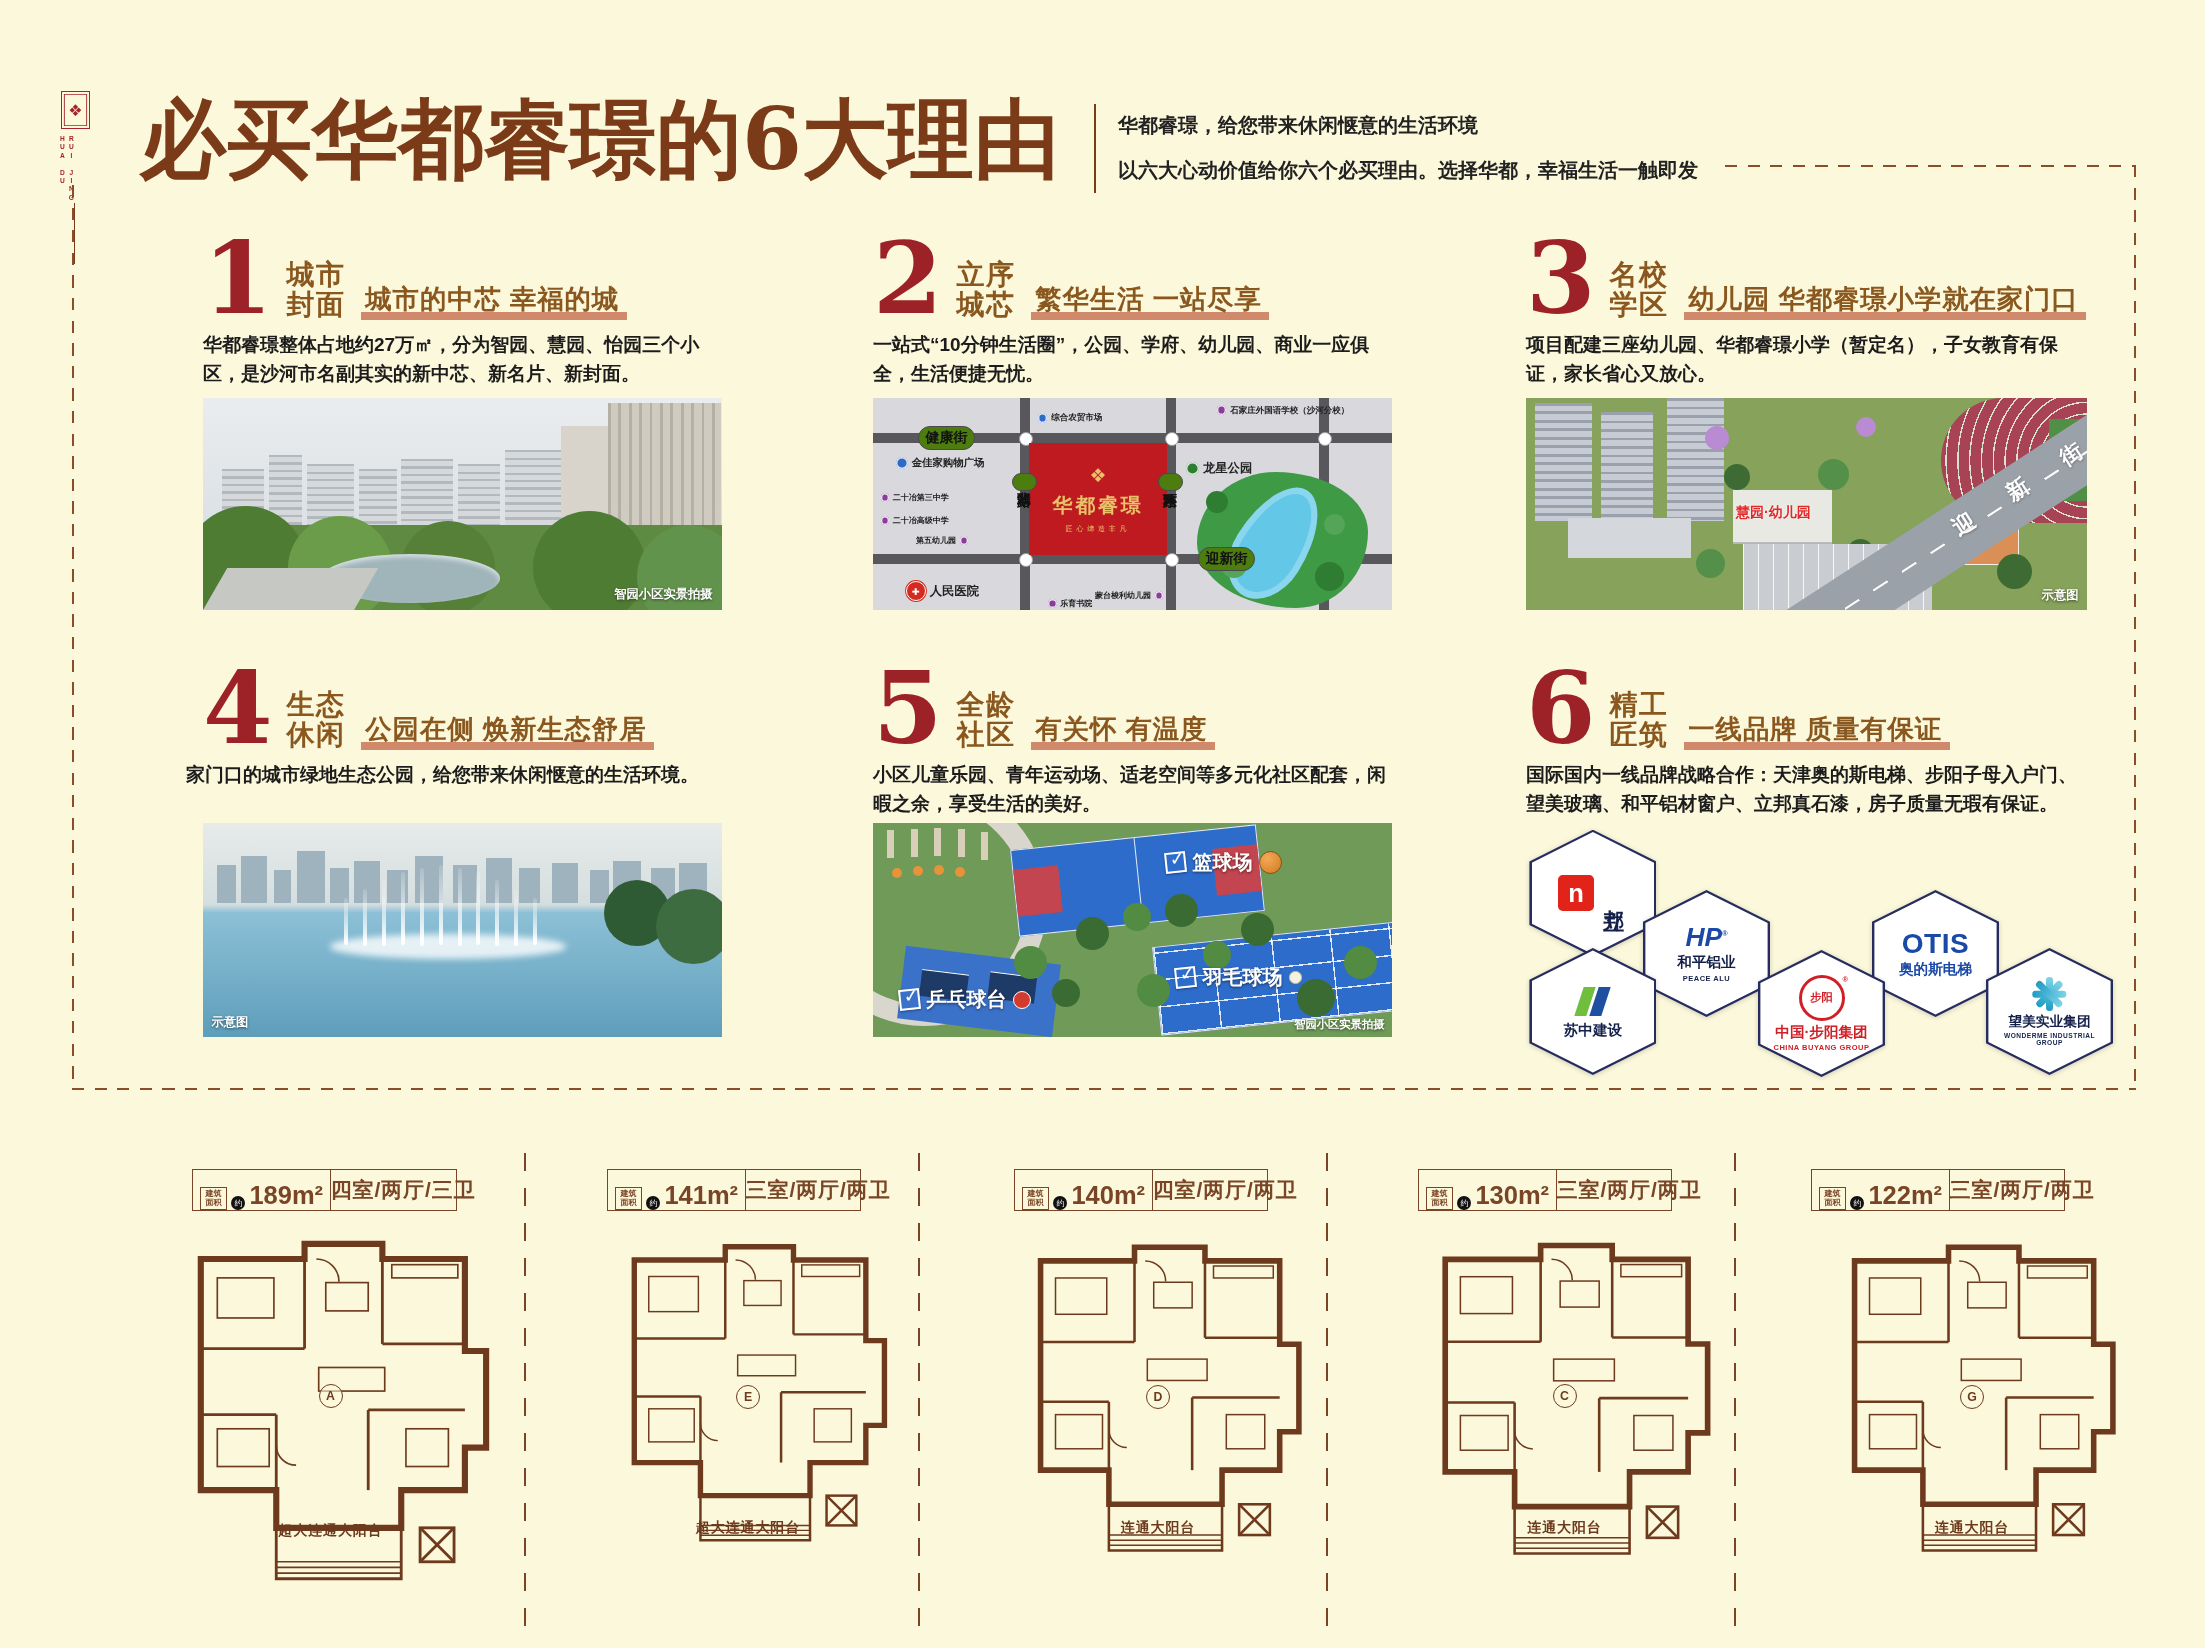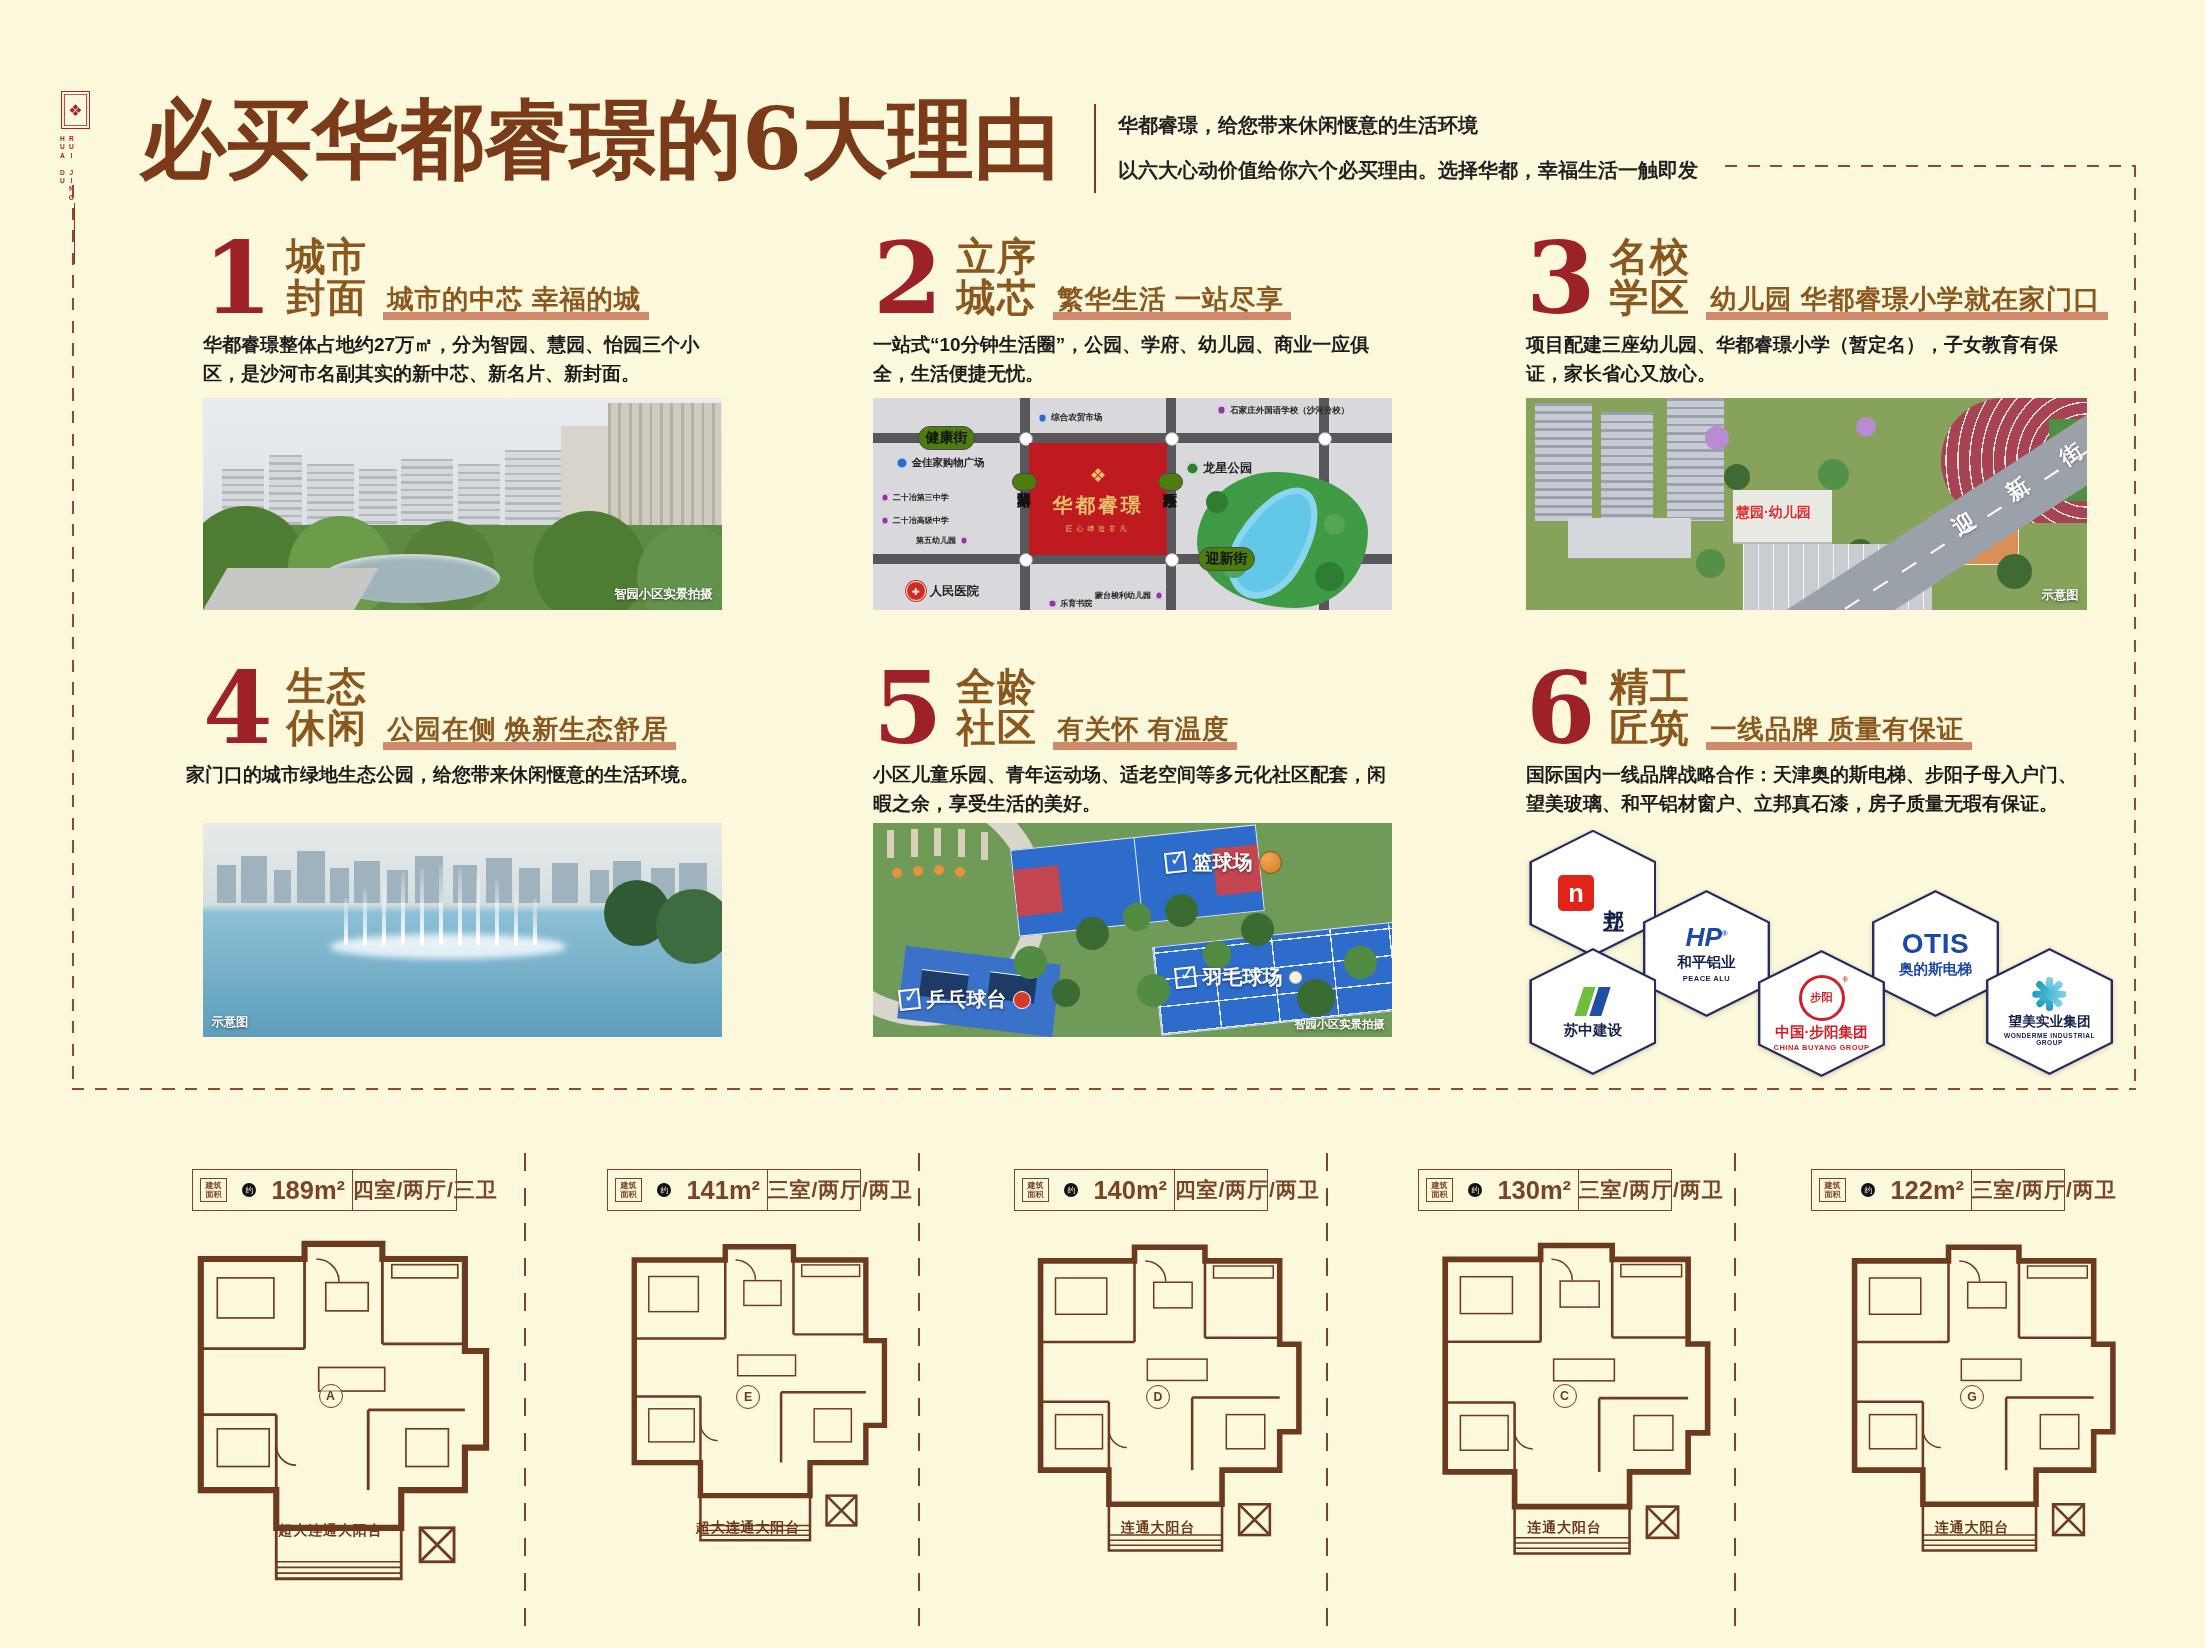--- a/index.html
+++ b/index.html
@@ -18,21 +18,21 @@
   .hdr-divider{left:1094px;top:104px;width:1.9px;height:89px;background:#7B3A18;}
   .hdr-sub{left:1118px;width:660px;font-size:20px;font-weight:600;color:#222;}
   
   .dash-h{height:1.9px;background:repeating-linear-gradient(90deg,#8A4D2A 0 12.3px,transparent 12.3px 22.6px);}
   .dash-v{width:1.9px;background:repeating-linear-gradient(180deg,#8A4D2A 0 12.3px,transparent 12.3px 22.6px);}
   .dash-v.sep{background:repeating-linear-gradient(180deg,#7A4526 0 18px,transparent 18px 35px);}
   
   .sec-head{display:flex;align-items:flex-end;height:94px;}
   .num{font-family:"DejaVu Serif","Liberation Serif",serif;font-size:100px;line-height:.82;
        font-weight:700;color:#9D2227;}
-  .ttl{display:flex;flex-direction:column;font-size:39px;line-height:1.05;font-weight:900;
+  .ttl{display:flex;flex-direction:column;font-size:28px;line-height:1.05;font-weight:900;
        color:#8A571E;letter-spacing:1.4px;margin-left:14px;}
   .tag{font-size:26.4px;font-weight:900;color:#8A571E;margin-left:18px;padding:0 1.9px 1.9px;
        position:relative;z-index:0;letter-spacing:0.9px;white-space:nowrap;}
   .tag::after{content:"";position:absolute;left:-2.8px;right:-5.7px;bottom:-0.9px;height:8px;
        background:#D08A6B;z-index:-1;}
   .body{font-size:19px;line-height:1.55;font-weight:600;color:#1C1C1C;}
   .img{position:absolute;overflow:hidden;background:#D8DCD4;}
   .cap{position:absolute;color:#fff;font-weight:700;font-size:12.3px;
        text-shadow:0 0.9px 2.8px rgba(0,0,0,.55);z-index:5;}
   
@@ -103,21 +103,21 @@
   .sz2{left:19px;top:1.9px;background:#1F4FA0;transform:skewX(-18deg);}
   .ring{width:40px;height:40px;border-radius:50%;border:3.3px solid #D01F26;color:#D01F26;font-size:11.3px;
       font-weight:900;display:flex;align-items:center;justify-content:center;position:relative;}
   .reg{font-size:7.5px;vertical-align:super;color:inherit;}
   .wm{position:relative;width:34px;height:34px;}
   .wm i{position:absolute;left:50%;top:0;width:6.6px;height:100%;margin-left:-3.3px;border-radius:3.3px;
       background:linear-gradient(#7FD4E8,#1F9BC4);}
   .brand-red{color:#D01F26;}
   
   .plabel{display:flex;height:40px;border:1.4px solid #7A4526;color:#7A4526;background:transparent;}
-  .pl-left{display:flex;align-items:center;gap:15px;padding:0 6.6px;border-right:1.4px solid #7A4526;}
+  .pl-left{display:flex;align-items:flex-end;gap:4px;padding:0 6.6px;border-right:1.4px solid #7A4526;}
   .pl-mini{width:22px;font-size:8px;line-height:1.15;font-weight:700;border:0.9px solid #7A4526;
       padding:1.4px 1.9px;text-align:center;}
   .pl-approx{width:14px;height:14px;background:#111;color:#fff;border-radius:50%;font-size:8px;
       display:flex;align-items:center;justify-content:center;flex:none;}
   .pl-area{font-size:25.5px;font-weight:800;white-space:nowrap;}
   .pl-right{flex:1;display:flex;align-items:center;justify-content:center;font-size:21px;
       font-weight:800;letter-spacing:0.9px;white-space:nowrap;}
   .plan svg{position:absolute;inset:0;}
   .unit{position:absolute;width:22px;height:22px;border:1.9px solid #6E3A1E;border-radius:50%;
       color:#6E3A1E;font-size:12.3px;font-weight:700;display:flex;align-items:center;justify-content:center;

